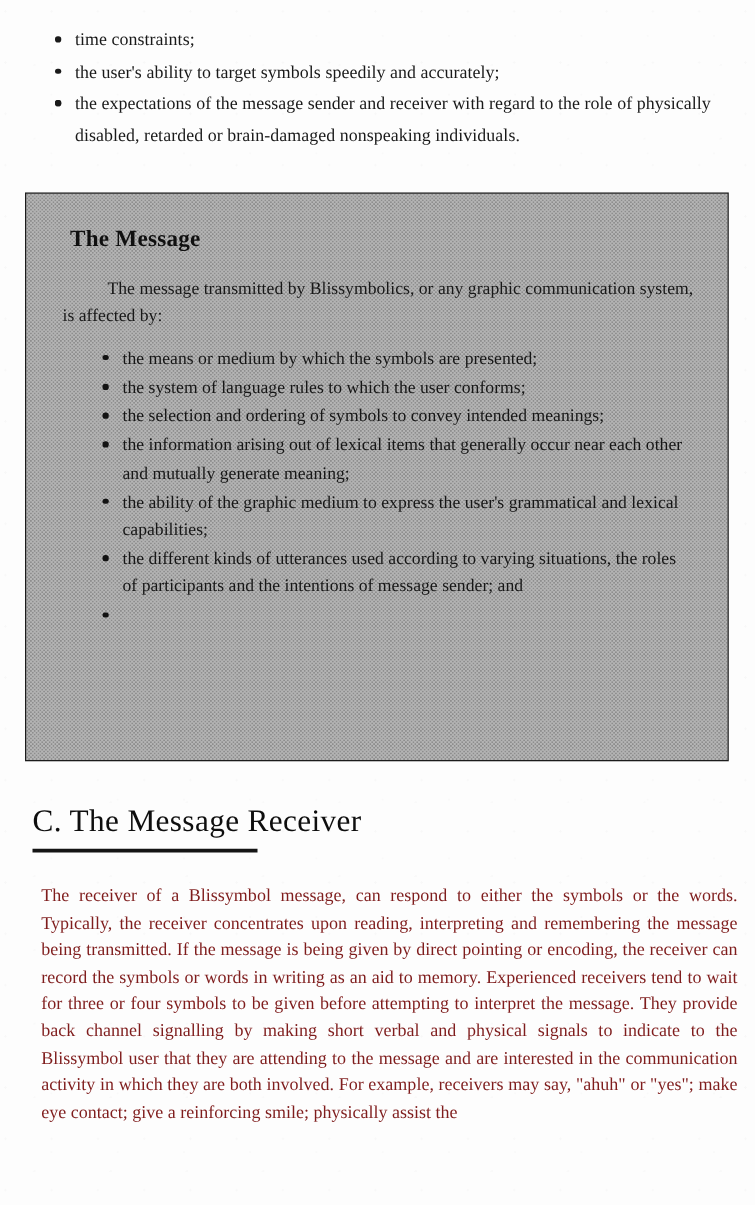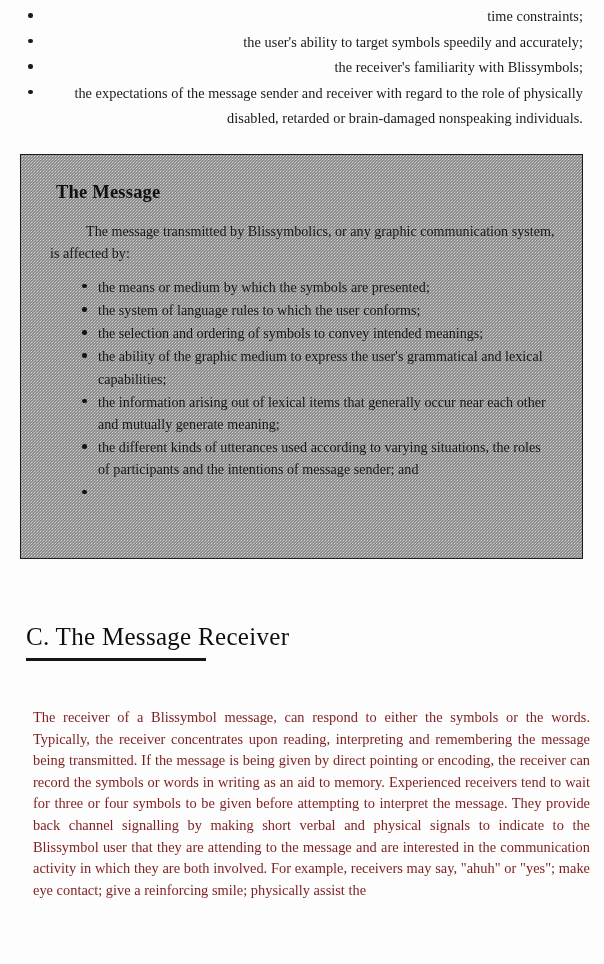--- a/index.html
+++ b/index.html
@@ -39,24 +39,23 @@
     background-size: 37px 41px, 53px 47px, 61px 59px;
     opacity: .85;
   }
 
   
   .top-list {
     position: absolute;
     left: 27px;
     top: 4px;
     width: 556px;
-    margin: 0;
+    margin: 16px;
     padding: 0;
     list-style: none;
-    text-align: right;
   }
 
   .top-list li {
     position: relative;
     padding-left: 17px;
     font-size: 14.3px;
     line-height: 25.5px;
     letter-spacing: .05px;
     color: #191919;
   }
@@ -70,21 +69,21 @@
     border-radius: 50%;
     background: #1a1a1a;
   }
 
   
   .shaded-box {
     position: absolute;
     left: 20px;
     top: 154px;
     width: 563px;
-    height: 405px;
+    height: 455px;
     box-sizing: border-box;
     border: 1.5px solid #1c1c1c;
     
     background-color: #d7d7d7;
     background-image:
       radial-gradient(circle at 25% 25%, #8e8e8e 0 0.9px, transparent 1px),
       radial-gradient(circle at 75% 75%, #8e8e8e 0 0.9px, transparent 1px),
       radial-gradient(circle at 75% 25%, #b5b5b5 0 0.8px, transparent 1px),
       radial-gradient(circle at 25% 75%, #b5b5b5 0 0.8px, transparent 1px);
     background-size: 3px 3px, 3px 3px, 3px 3px, 3px 3px;
@@ -141,21 +140,21 @@
     width: 4.6px;
     height: 4.6px;
     border-radius: 50%;
     background: #121212;
   }
 
   
   .section-head {
     position: absolute;
     left: 26px;
-    top: 622px;
+    top: 643px;
     width: 540px;
   }
 
   .section-head h2 {
     margin: 0;
     font-size: 25px;
     font-weight: normal;
     line-height: 30px;
     letter-spacing: .3px;
     color: #0e0e0e;
@@ -216,21 +215,20 @@
     <li>
       <span class="bul"></span>
       <span>time constraints;</span>
     </li>
     <li>
       <span class="bul"></span>
       <span>the user's ability to target symbols speedily and accurately;</span>
     </li>
     <li>
       <span class="bul"></span>
-      <span>the receiver's familiarity with Blissymbols;</span>
     </li>
     <li>
       <span class="bul"></span>
       <span>the expectations of the message sender and receiver with regard to the role of physically disabled, retarded or brain-damaged nonspeaking individuals.</span>
     </li>
   </ul>
 
   <div class="shaded-box">
     <div class="box-inner">
 
@@ -246,25 +244,25 @@
         <li>
           <span class="bul"></span>
           <span>the system of language rules to which the user conforms;</span>
         </li>
         <li>
           <span class="bul"></span>
           <span>the selection and ordering of symbols to convey intended meanings;</span>
         </li>
         <li>
           <span class="bul"></span>
+          <span>the information arising out of lexical items that generally occur near each other and mutually generate meaning;</span>
+        </li>
+        <li>
+          <span class="bul"></span>
           <span>the ability of the graphic medium to express the user's grammatical and lexical capabilities;</span>
-        </li>
-        <li>
-          <span class="bul"></span>
-          <span>the information arising out of lexical items that generally occur near each other and mutually generate meaning;</span>
         </li>
         <li>
           <span class="bul"></span>
           <span>the different kinds of utterances used according to varying situations, the roles of participants and the intentions of message sender; and</span>
         </li>
         <li>
           <span class="bul"></span>
         </li>
       </ul>
 

